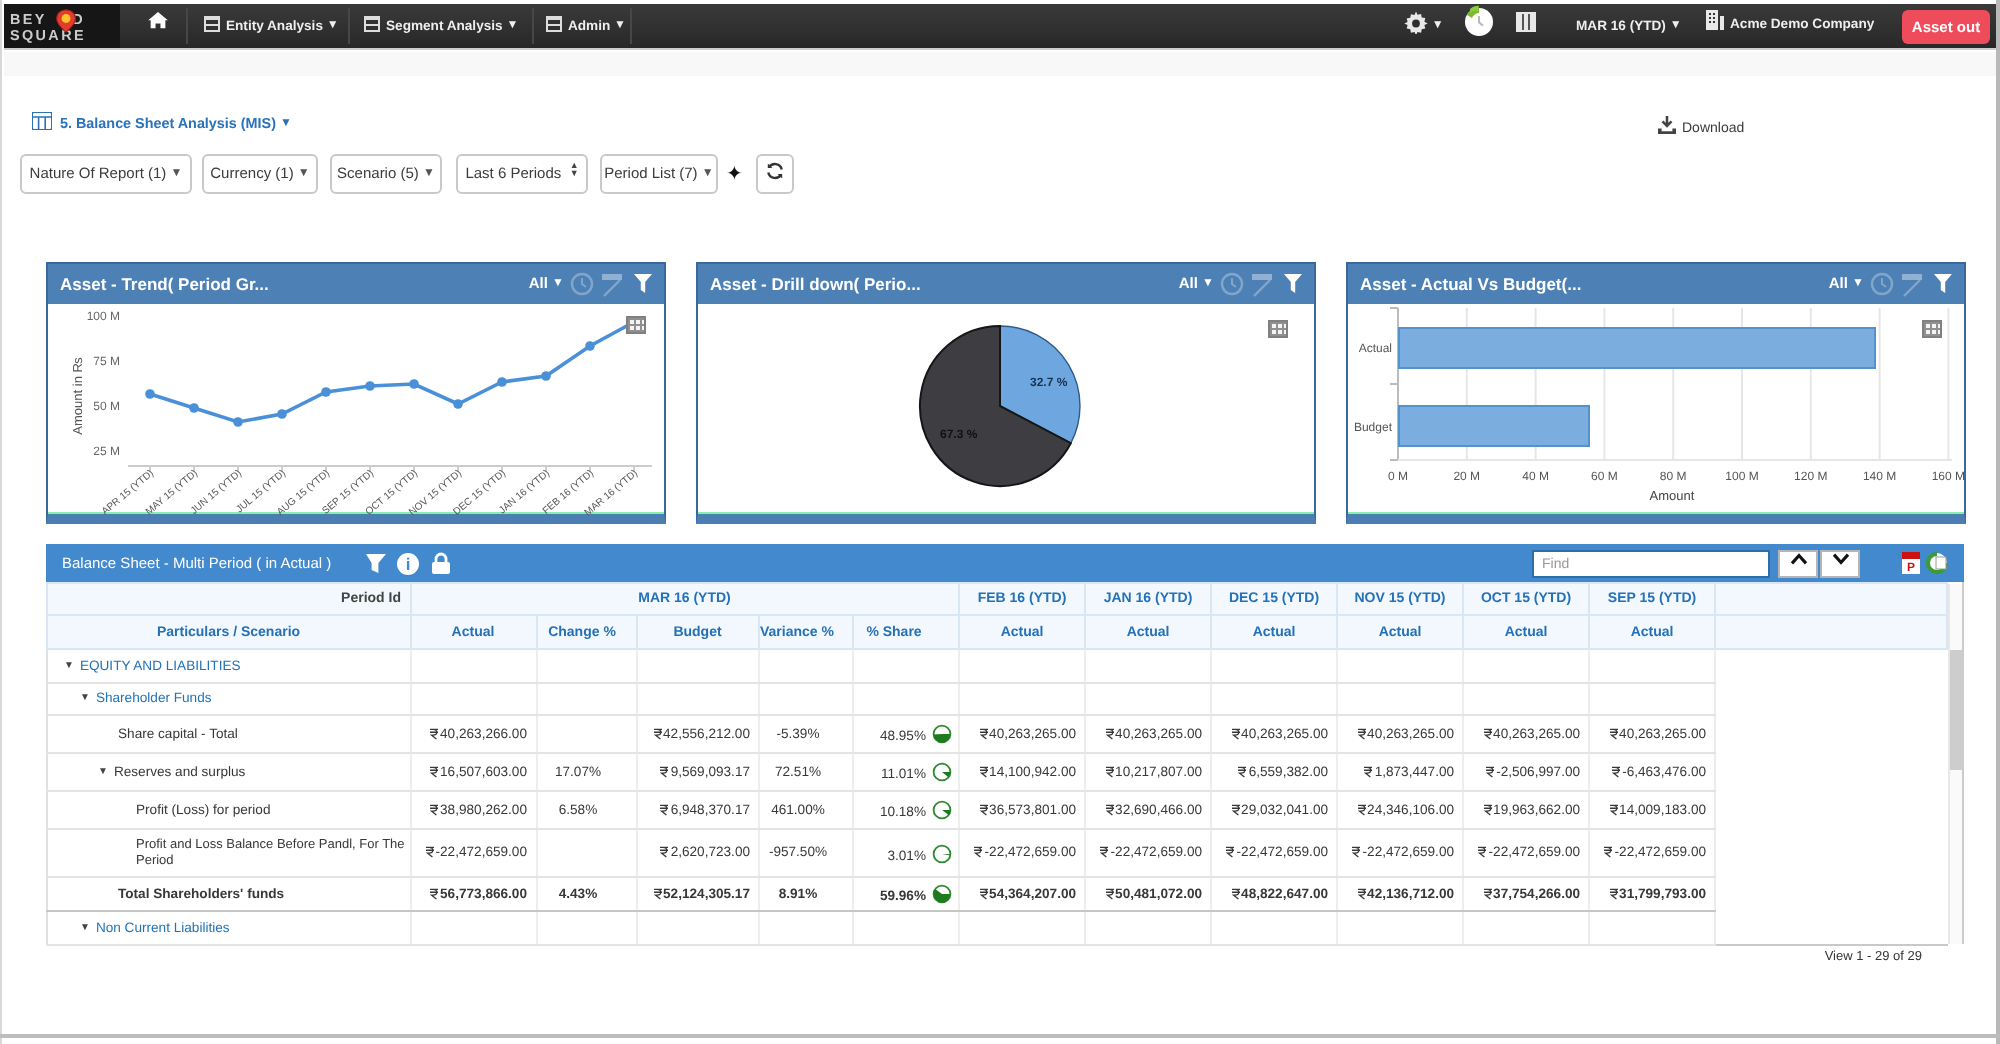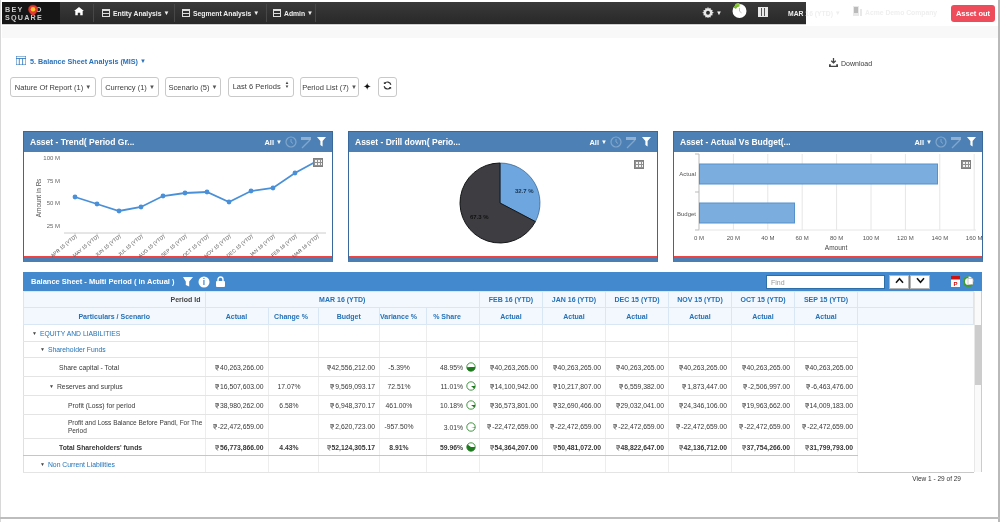--- a/index.html
+++ b/index.html
@@ -1,43 +1,43 @@
 <!DOCTYPE html>
 <html><head><meta charset="utf-8"><style>
 *{margin:0;padding:0;box-sizing:border-box}
 html,body{width:1000px;height:522px;overflow:hidden}
 body{font-family:"Liberation Sans",sans-serif;background:#fff;position:relative}
 #frame{position:absolute;left:0;top:0;width:1000px;height:522px;border-left:1px solid #d8d8d8;border-right:2px solid #b9b9b9;background:#fff}
 #botline{position:absolute;left:0;top:517px;width:1000px;height:2px;background:#bdbdbd}
 
-#nav{position:absolute;left:1px;top:2px;width:804px;height:23px;background:linear-gradient(#3a3a3a,#282828);border-bottom:1px solid #cfcfcf}
+#nav{position:absolute;left:1px;top:2px;width:996px;height:23px;background:linear-gradient(#3a3a3a,#282828);border-bottom:1px solid #cfcfcf}
 #logo{position:absolute;left:0;top:0;width:58px;height:22px;background:#161616;color:#cccccc;font-weight:bold;font-size:7.2px;letter-spacing:1.2px;line-height:8.2px;padding:3.5px 0 0 3px}
 #logo .pin{position:absolute;left:25px;top:2px;width:12px;height:13px}
 .nitem{position:absolute;top:0;height:22px;color:#efefef;font-weight:bold;font-size:6.8px;line-height:22px;white-space:nowrap}
 .nsep{position:absolute;top:2px;height:18px;width:1px;background:#1c1c1c;border-right:1px solid #474747}
 .car{font-size:6px;vertical-align:1px}
 .gicon{display:inline-block;width:8px;height:8px;border:1px solid #ddd;background:repeating-linear-gradient(#ddd 0 1px,transparent 1px 3px);vertical-align:-1px;margin-right:3px}
 #signout{position:absolute;left:949px;top:3px;width:44px;height:17px;background:#ee4c5b;border-radius:3px;color:#fff;font-size:7.5px;font-weight:bold;text-align:center;line-height:17px}
 
 #title{position:absolute;left:15px;top:56px;font-size:7.2px;font-weight:bold;color:#2a72ba}
 #download{position:absolute;left:828px;top:58px;font-size:7px;color:#3a3a3a}
 
 .fbtn{position:absolute;top:77px;height:20px;border:1px solid #c9c9c9;border-radius:3px;background:#fff;font-size:7.5px;color:#3c3c3c;line-height:18px;text-align:center;white-space:nowrap}
 .fbtn .car{color:#555}
 
-.panel{position:absolute;top:131px;width:310px;height:131px;border:1px solid #39699c;border-bottom:5px solid #4b7fb3;background:#ef4444}
+.panel{position:absolute;top:131px;width:310px;height:131px;border:1px solid #39699c;border-bottom:5px solid #4b7fb3;background:#86efac}
 .phead{height:20px;background:#4d81b5;color:#fff;font-weight:bold;font-size:8.5px;line-height:20px;padding-left:6px;position:relative}
 .phead .all{position:absolute;right:50px;top:0;font-weight:bold;font-size:7.5px}
 .phead .icons{position:absolute;right:4px;top:3px}
 .pbody{position:relative;width:308px;height:104px;background:#fff}
 .pbody svg{overflow:visible}
 .ham{position:absolute;width:10px;height:9px;border:1px solid #808080;background-color:#f4f4f4;background-image:repeating-linear-gradient(90deg,#909090 0 1px,transparent 1px 3px),repeating-linear-gradient(#909090 0 1px,transparent 1px 3px)}
 
 #gridbar{position:absolute;left:22px;top:272px;width:959px;height:19px;background:#4389cd;color:#fff}
-#gridbar .gtitle{position:absolute;left:8px;top:5px;font-size:7.5px;font-weight:bold}
+#gridbar .gtitle{position:absolute;left:8px;top:5px;font-size:7.5px;font-weight:normal}
 #findbox{position:absolute;left:743px;top:2.5px;width:119px;height:14px;background:#fff;border:1px solid #2d6da8;font-size:7px;color:#999;line-height:13px;padding-left:4px}
 .fgbtn{position:absolute;top:2.5px;width:20px;height:14px;background:#fff;border:1px solid #b5b5b5;text-align:center;font-size:7px;color:#222;line-height:12px;font-weight:bold}
 #grid{position:absolute;left:22px;top:291px;border-collapse:collapse;table-layout:fixed;width:951px;font-size:6.8px;color:#383838}
 #grid td,#grid th{overflow:hidden;white-space:nowrap;padding:0}
 #grid thead th{background:#f2f8fd;border:1px solid #d9e6f4;color:#2471b8;font-size:7px;font-weight:bold}
 #grid tbody td{border-bottom:1px solid #e4e4e4;border-right:1px solid #ededed}
 #grid tbody td:first-child{border-left:1px solid #e0e0e0}
 #grid tbody td:last-child{border-bottom:none;border-right:none}
 #grid{border-bottom:1px solid #c9c9c9}
 #grid td.c1{text-align:left}

